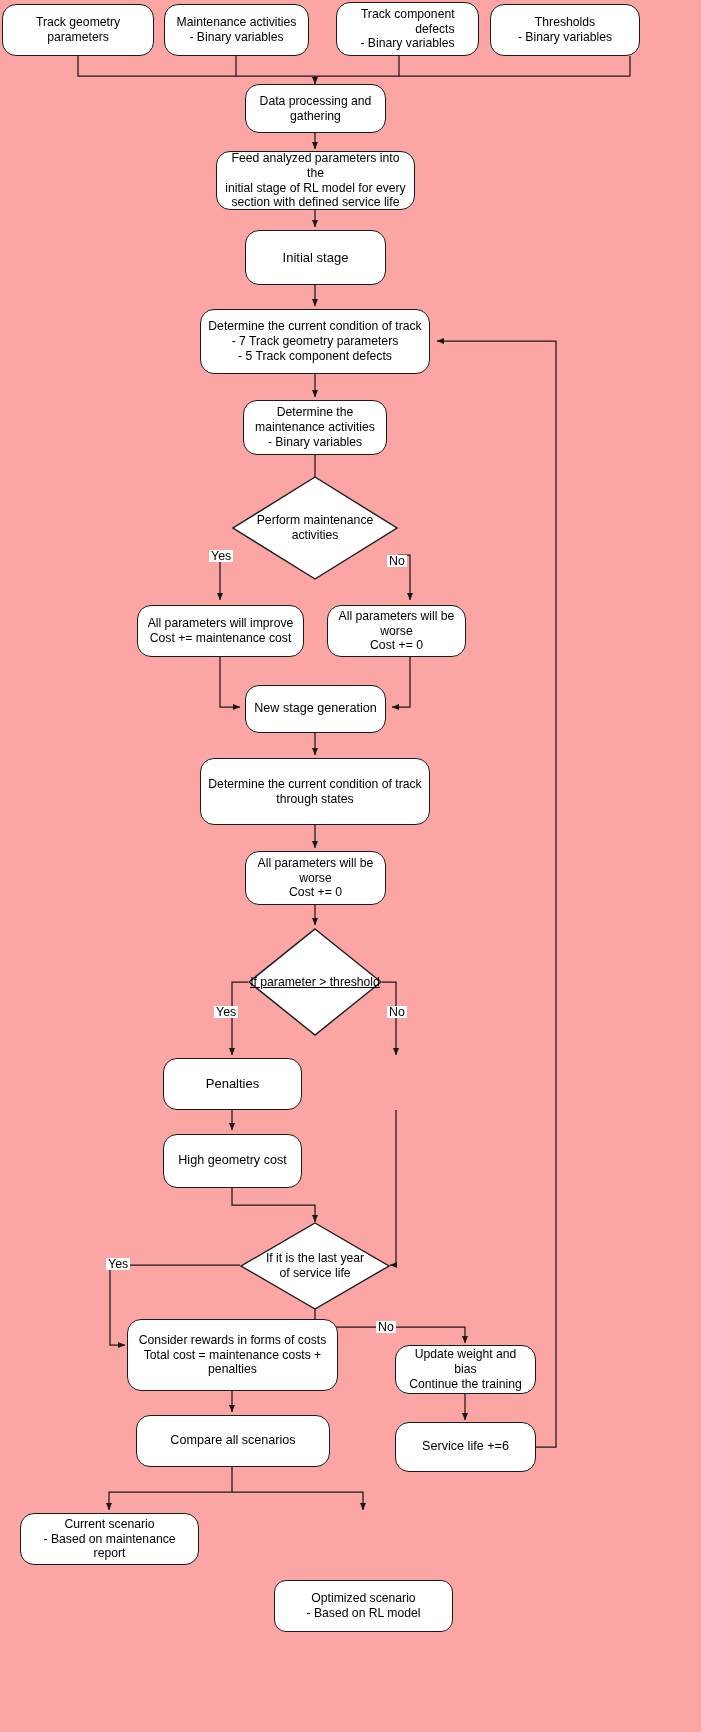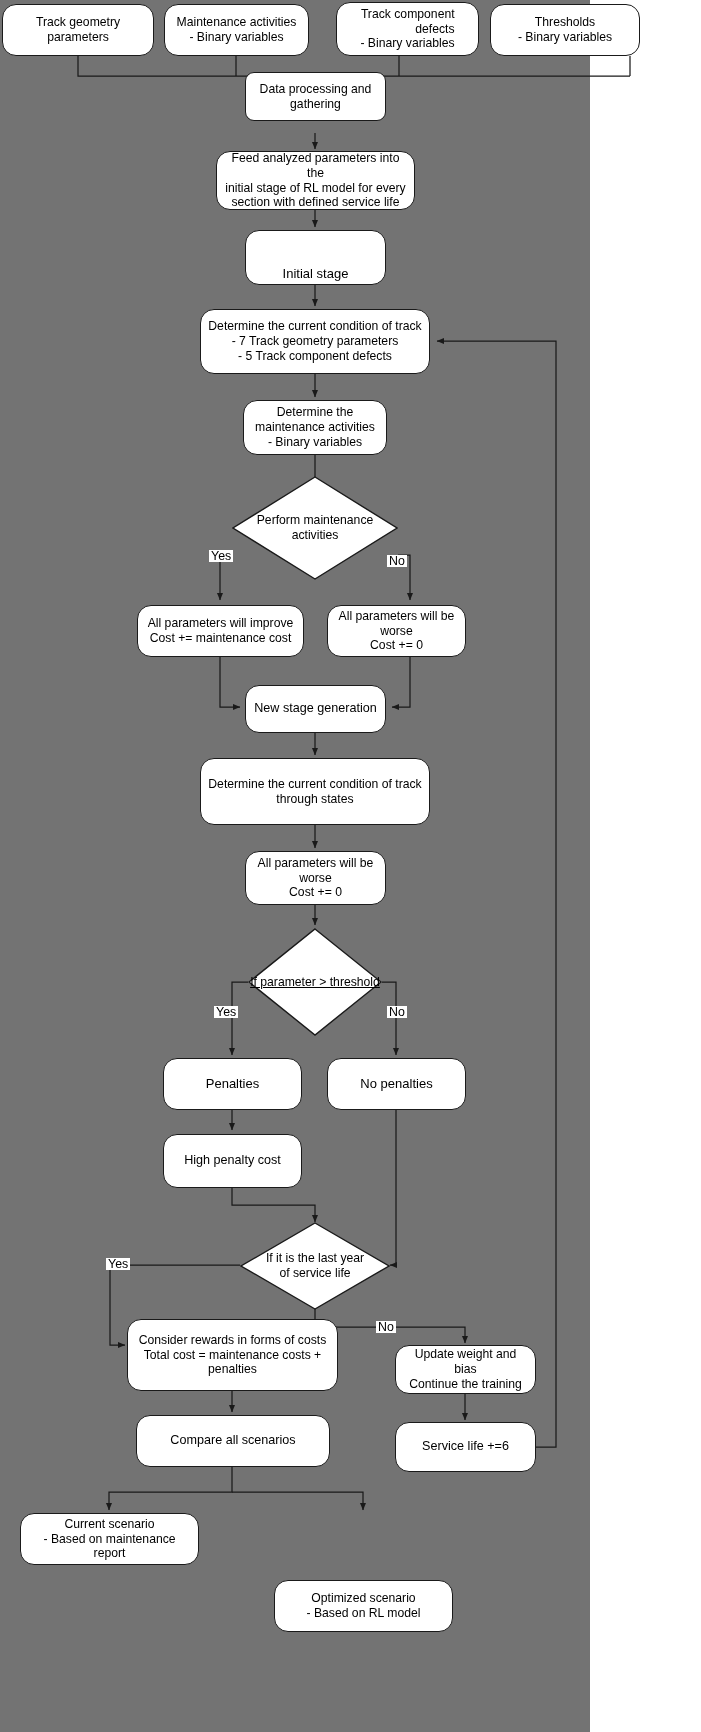--- a/index.html
+++ b/index.html
@@ -1,18 +1,18 @@
 <!DOCTYPE html>
 <html><head>
 <meta charset="utf-8">
 <title>RL Track Maintenance Flowchart</title>
 <style>
   html,body{margin:0;padding:0;background:#ffffff;}
   body{width:701px;height:1732px;overflow:hidden;font-family:"Liberation Sans",sans-serif;color:#000;}
-  #canvas{position:relative;width:590px;height:1732px;background:#737373;}
+  #canvas{position:relative;width:701px;height:1732px;background:#fca5a5;}
   svg#edges{position:absolute;left:0;top:0;width:701px;height:1732px;pointer-events:none;}
   .node{position:absolute;box-sizing:border-box;display:flex;align-items:center;justify-content:center;text-align:center;background:#fff;border:1.3px solid #1a1a1a;border-radius:14px;line-height:1.22;color:#000;}
   .node .lines{padding:2px 6px;white-space:pre-line;}
   .f13{font-size:13px;}
   .f12{font-size:12.2px;}
   .f125{font-size:12.6px;justify-content:center;}
   .diamond{position:absolute;display:flex;align-items:center;justify-content:center;text-align:center;}
   .diamond .dshape{position:absolute;left:0;top:0;width:100%;height:100%;}
   .diamond .dlabel{position:relative;z-index:2;white-space:pre-line;line-height:1.2;}
   .edgelabel{position:absolute;font-size:12.4px;color:#000;background:#fff;padding:0 2px;line-height:1;}
@@ -100,32 +100,32 @@
     <span class="lines">Track component
 defects
 - Binary variables</span>
   </div>
 
   <div class="node f12" style="left:490px;top:4px;width:150px;height:52px;">
     <span class="lines">Thresholds
 - Binary variables</span>
   </div>
 
-  <div class="node f12" style="left:245px;top:72px;width:141px;height:49px;border-radius:9px;">
+  <div class="node f12" style="left:245px;top:84px;width:141px;height:49px;">
     <span class="lines">Data processing and
 gathering</span>
   </div>
 
   <div class="node f12" style="left:216px;top:151px;width:199px;height:59px;">
     <span class="lines">Feed analyzed parameters into the
 initial stage of RL model for every
 section with defined service life</span>
   </div>
 
-  <div class="node f13" style="left:245px;top:230px;width:141px;height:55px;align-items:flex-end;">
+  <div class="node f13" style="left:245px;top:230px;width:141px;height:55px;">
     <span class="lines">Initial stage</span>
   </div>
 
   <div class="node f12" style="left:200px;top:309px;width:230px;height:65px;">
     <span class="lines">Determine the current condition of track
 - 7 Track geometry parameters
 - 5 Track component defects</span>
   </div>
 
   <div class="node f12" style="left:243px;top:400px;width:144px;height:55px;">
@@ -176,26 +176,23 @@
     </svg>
     <span class="dlabel" style="white-space:nowrap;">If parameter &gt; threshold</span>
   </div>
   <div class="edgelabel" style="left:214px;top:1006px;">Yes</div>
   <div class="edgelabel" style="left:387px;top:1006px;">No</div>
 
   <div class="node f13" style="left:163px;top:1058px;width:139px;height:52px;">
     <span class="lines">Penalties</span>
   </div>
 
-  <div class="node f13" style="left:327px;top:1058px;width:139px;height:52px;">
-    <span class="lines">No penalties</span>
-  </div>
 
   <div class="node f125" style="left:163px;top:1134px;width:139px;height:54px;">
-    <span class="lines">High penalty cost</span>
+    <span class="lines">High geometry cost</span>
   </div>
 
   <div class="diamond f12" style="left:240px;top:1222px;width:150px;height:88px;">
     <svg class="dshape" viewBox="0 0 150 88" preserveAspectRatio="none">
       <polygon points="75,1 149,44 75,87 1,44" fill="#fff" stroke="#1a1a1a" stroke-width="1.4"></polygon>
     </svg>
     <span class="dlabel">If it is the last year
 of service life</span>
   </div>
   <div class="edgelabel" style="left:106px;top:1258px;">Yes</div>
@@ -209,21 +206,21 @@
     <span class="lines">Consider rewards in forms of costs
 Total cost = maintenance costs +
 penalties</span>
   </div>
 
   <div class="node f12" style="left:20px;top:1513px;width:179px;height:52px;">
     <span class="lines">Current scenario
 - Based on maintenance report</span>
   </div>
 
-  <div class="node f12" style="left:274px;top:1580px;width:179px;height:52px;">
+  <div class="node f12" style="left:274px;top:1580px;width:179px;height:52px;border-radius:12px;">
     <span class="lines">Optimized scenario
 - Based on RL model</span>
   </div>
 
   <div class="node f12" style="left:395px;top:1345px;width:141px;height:49px;justify-content:center;">
     <span class="lines">Update weight and bias
 Continue the training</span>
   </div>
 
   <div class="node f125" style="left:395px;top:1422px;width:141px;height:50px;">

